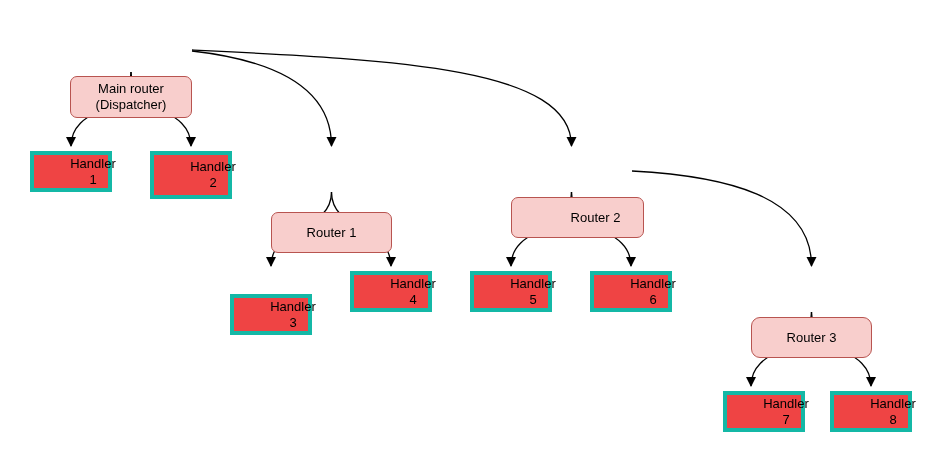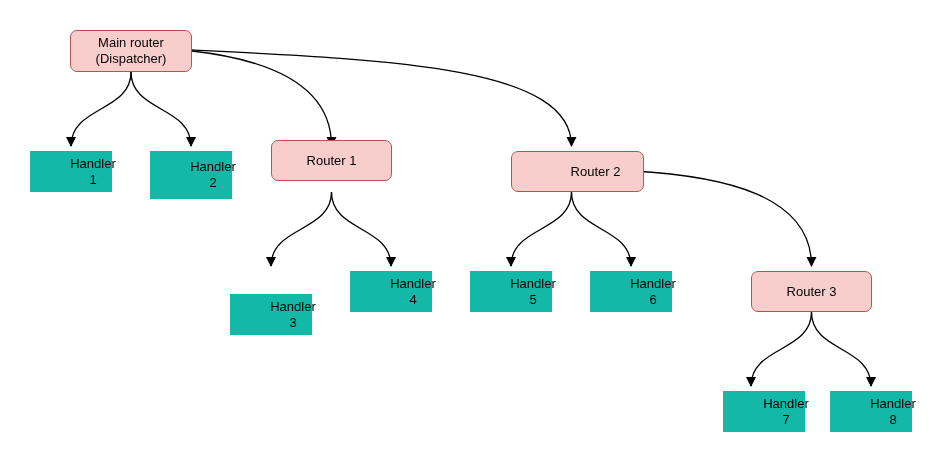--- a/index.html
+++ b/index.html
@@ -35,36 +35,37 @@
     justify-content: center;
     text-align: center;
     font-size: 13px;
     line-height: 16px;
     color: #000000;
   }
   .router {
     background: #f8cecc;
     border: 1px solid #b85450;
     border-radius: 7px;
+    margin-top: 46px;
   }
   .handler {
-    background: #14b8a6;
+    background: #ef4444;
     border: 4px solid #14b8a6;
     padding-left: 44px;
   }
   #node-main { left: 70px;  top: 30px;  width: 122px; height: 42px; white-space: pre-line; }
   #node-h1   { left: 30px;  top: 151px; width: 82px;  height: 41px; }
   #node-h2   { left: 150px; top: 151px; width: 82px;  height: 48px; }
-  #node-r1   { left: 271px; top: 140px; width: 121px; height: 41px; }
+  #node-r1   { left: 271px; top: 166px; width: 121px; height: 41px; }
   #node-r2   { left: 511px; top: 151px; width: 133px; height: 41px; padding-left: 36px; }
   #node-h3   { left: 230px; top: 271px; width: 82px;  height: 41px; margin-top: 23px; }
   #node-h4   { left: 350px; top: 271px; width: 82px;  height: 41px; }
   #node-h5   { left: 470px; top: 271px; width: 82px;  height: 41px; }
   #node-h6   { left: 590px; top: 271px; width: 82px;  height: 41px; }
-  #node-r3   { left: 751px; top: 271px; width: 121px; height: 41px; }
+  #node-r3   { left: 751px; top: 271px; width: 121px; height: 41px; border-radius: 9px; }
   #node-h7   { left: 710px; top: 391px; width: 82px;  height: 41px; margin-left: 13px; }
   #node-h8   { left: 830px; top: 391px; width: 82px;  height: 41px; }
 </style>
 </head>
 <body>
 
 <div class="canvas">
 
   <svg class="edges-layer" viewBox="0 0 941 461" xmlns="http://www.w3.org/2000/svg">
     <defs>

